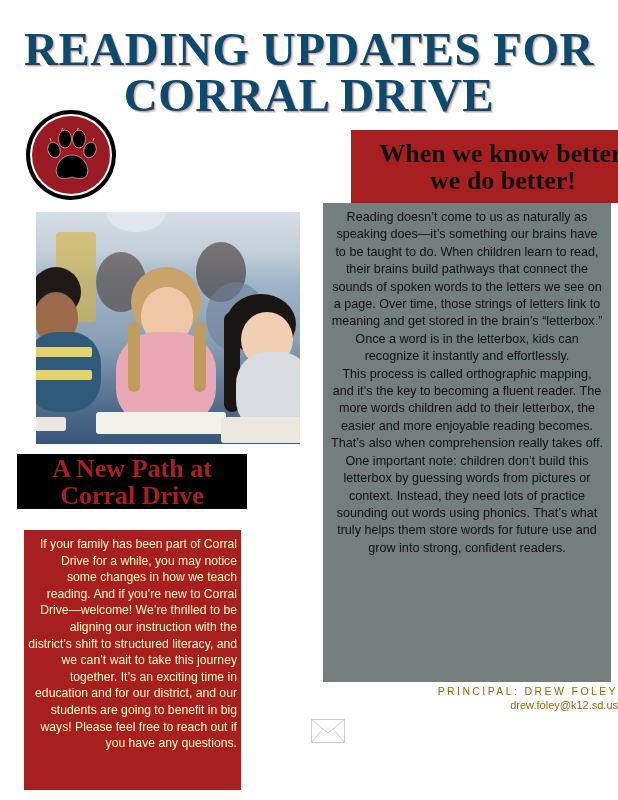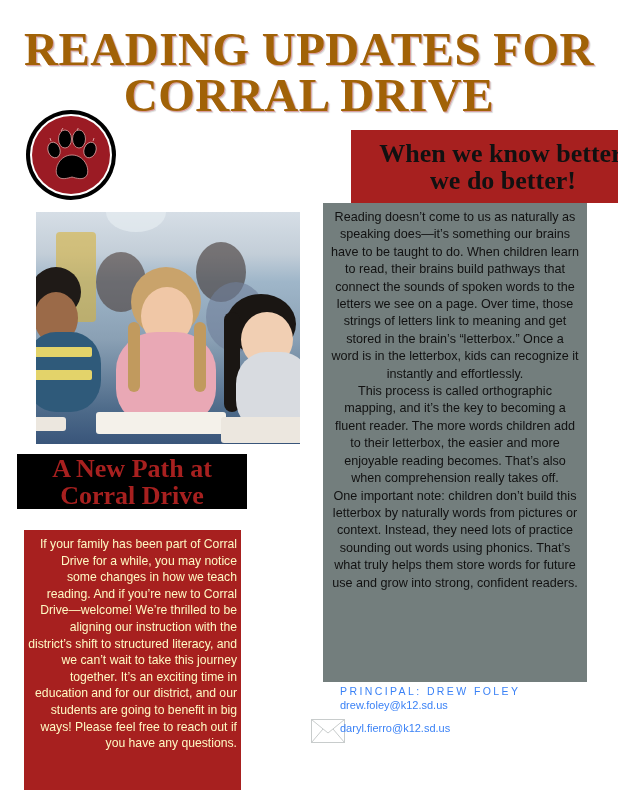--- a/index.html
+++ b/index.html
@@ -3,21 +3,21 @@
 <meta charset="utf-8">
 <style>
   html, body { margin: 0; padding: 0; }
   body {
     width: 618px; height: 800px; position: relative; overflow: hidden;
     background: #ffffff;
     font-family: "Liberation Sans", sans-serif;
   }
   .title {
     position: absolute; left: 0; top: 26px; width: 618px;
-    text-align: center; color: #a16207;
+    text-align: center; color: #0c4a6e;
     font-family: "Liberation Serif", serif; font-weight: bold;
     font-size: 47px; line-height: 46px; letter-spacing: 0.5px;
     text-shadow: 1px 1px 0 #d9a0a0, 2px 2px 1px rgba(0,0,0,0.15);
   }
   .title div { white-space: nowrap; }
   .logo {
     position: absolute; left: 26px; top: 110px; width: 90px; height: 90px;
     border-radius: 50%; background: #000;
   }
   .logo-inner {
@@ -36,21 +36,21 @@
     font-size: 26px; line-height: 27px; text-align: center;
     display: flex; flex-direction: column; justify-content: center; margin-left: 48px;
   }
   .photo {
     position: absolute; left: 36px; top: 212px; width: 264px; height: 232px;
     overflow: hidden;
     background: linear-gradient(180deg, #d6dee6 0%, #c3ced8 18%, #9fb6c9 30%, #8aa0b4 55%, #4e6b8a 85%, #39557a 100%);
   }
   .photo .blob { position: absolute; border-radius: 50%; }
   .gray-box {
-    position: absolute; left: 323px; top: 203px; width: 264px; height: 479px;
+    position: absolute; left: 323px; top: 203px; width: 288px; height: 479px;
     background: #737e7d; color: #111;
     font-size: 12.6px; line-height: 17.4px; text-align: center;
     padding: 6px 8px 0 8px; box-sizing: border-box;
   }
   .gray-box p { margin: 0; }
   .path-heading {
     position: absolute; left: 17px; top: 454px; width: 230px; height: 55px;
     background: #000; color: #a7201f;
     font-family: "Liberation Serif", serif; font-weight: bold;
     font-size: 26px; line-height: 27px; text-align: center;
@@ -58,21 +58,21 @@
   }
   .red-box {
     position: absolute; left: 24px; top: 530px; width: 217px; height: 260px;
     background: #a7201f; color: #fef9c3;
     font-size: 12.2px; line-height: 16.6px; text-align: right;
     padding: 6px 4px 0 4px; box-sizing: border-box;
   }
   .red-box p { margin: 0; }
   .contacts {
     position: absolute; left: 340px; top: 684px; width: 278px;
-    text-align: left; color: #3b82f6;
+    text-align: right; color: #a16207;
   }
   .contact { margin-bottom: 9px; }
   .contact-role {
     font-size: 10.5px; letter-spacing: 2.4px; line-height: 14px; white-space: nowrap;
   }
   .contact-email { font-size: 11px; line-height: 14px; }
   .envelope { position: absolute; left: 311px; top: 719px; }
 </style>
 </head>
 <body>
@@ -125,21 +125,21 @@
   <div class="blob" style="left:205px;top:100px;width:52px;height:55px;background:#f1cfb3"></div>
   <div class="blob" style="left:200px;top:140px;width:75px;height:80px;background:#d8dbe0;border-radius:40%"></div>
   <div class="blob" style="left:60px;top:200px;width:130px;height:22px;background:#f4f1ea;border-radius:3px"></div>
   <div class="blob" style="left:185px;top:205px;width:90px;height:26px;background:#ece7df;border-radius:3px"></div>
   <div class="blob" style="left:-10px;top:205px;width:40px;height:14px;background:#ece7df;border-radius:3px"></div>
 </div>
 
 <div class="gray-box">
   <p>Reading doesn’t come to us as naturally as speaking does—it’s something our brains have to be taught to do. When children learn to read, their brains build pathways that connect the sounds of spoken words to the letters we see on a page. Over time, those strings of letters link to meaning and get stored in the brain’s “letterbox.” Once a word is in the letterbox, kids can recognize it instantly and effortlessly.</p>
   <p>This process is called orthographic mapping, and it’s the key to becoming a fluent reader. The more words children add to their letterbox, the easier and more enjoyable reading becomes. That’s also when comprehension really takes off.</p>
-  <p>One important note: children don’t build this letterbox by naturally words from pictures or context. Instead, they need lots of practice sounding out words using phonics. That’s what truly helps them store words for future use and grow into strong, confident readers.</p>
+  <p>One important note: children don’t build this letterbox by guessing words from pictures or context. Instead, they need lots of practice sounding out words using phonics. That’s what truly helps them store words for future use and grow into strong, confident readers.</p>
 </div>
 
 <div class="path-heading">
   <div>A New Path at</div>
   <div>Corral Drive</div>
 </div>
 
 <div class="red-box">
   <p>If your family has been part of Corral Drive for a while, you may notice some changes in how we teach reading. And if you’re new to Corral Drive—welcome! We’re thrilled to be aligning our instruction with the district’s shift to structured literacy, and we can’t wait to take this journey together. It’s an exciting time in education and for our district, and our students are going to benefit in big ways! Please feel free to reach out if you have any questions.</p>
 </div>
@@ -148,15 +148,14 @@
   <rect x="0.5" y="0.5" width="33" height="23" fill="none" stroke="#c8cccc" stroke-width="1"></rect>
   <path d="M0.5 0.5 L17 14 L33.5 0.5 M0.5 23.5 L12 10 M33.5 23.5 L22 10" fill="none" stroke="#c8cccc" stroke-width="1"></path>
 </svg>
 
 <div class="contacts">
   <div class="contact">
     <div class="contact-role">PRINCIPAL: DREW FOLEY</div>
     <div class="contact-email">drew.foley@k12.sd.us</div>
   </div>
   <div class="contact">
-    <div class="contact-email">daryl.fierro@k12.sd.us</div>
   </div>
 </div>
 
 </body></html>

